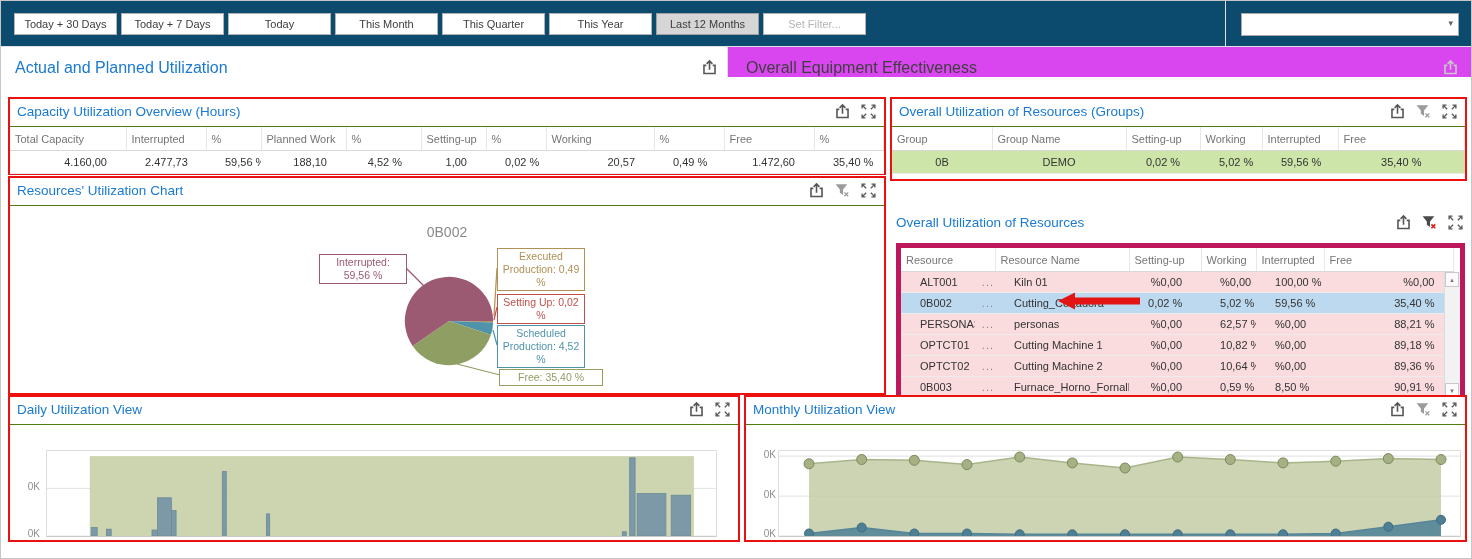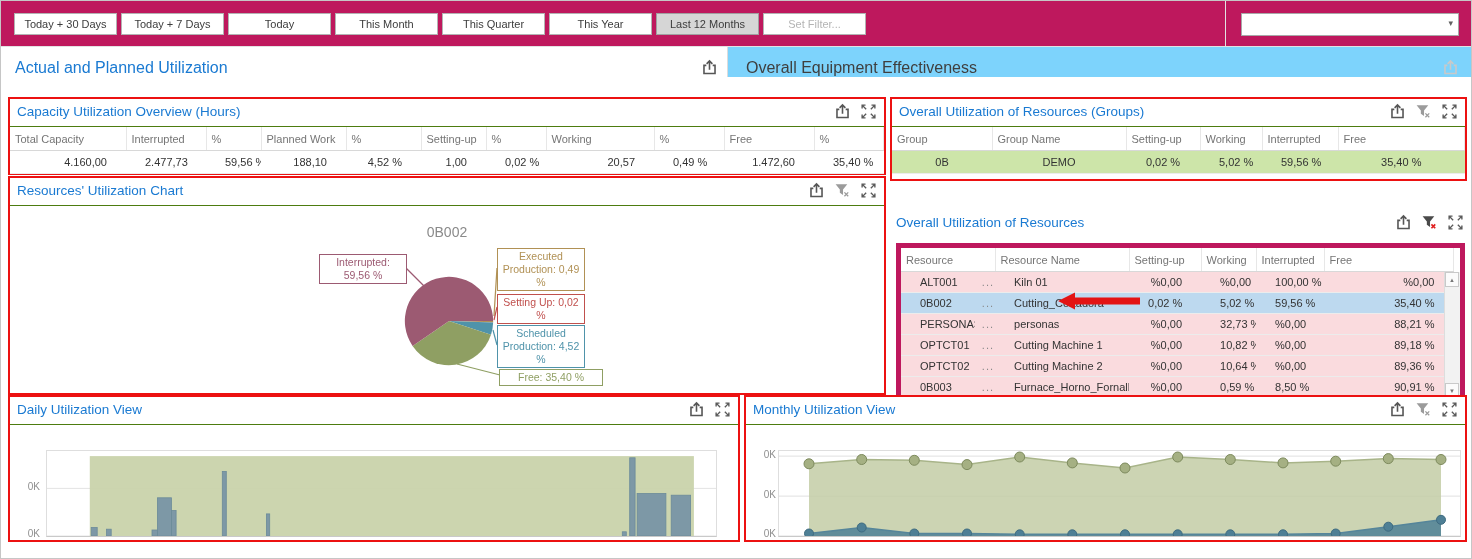--- a/index.html
+++ b/index.html
@@ -1,34 +1,34 @@
 <!DOCTYPE html>
 <html><head>
 <meta charset="utf-8">
 <style>
   html,body{margin:0;padding:0;background:#e9e9e9;font-family:"Liberation Sans",sans-serif;}
   .screen{position:relative;width:1470px;height:557px;background:#ffffff;border:1px solid #c6c6c6;overflow:hidden;}
 
   
-  .toolbar{position:absolute;left:0;top:0;width:100%;height:45px;background:#be185d;border-bottom:1px solid #e2e2e2;}
+  .toolbar{position:absolute;left:0;top:0;width:100%;height:45px;background:#0c4a6e;border-bottom:1px solid #e2e2e2;}
   .toolbar-buttons{position:absolute;left:13px;top:12px;display:flex;gap:4px;}
   .tb-btn{width:103px;height:22px;background:#fff;border:1px solid #b3b3b3;font-family:"Liberation Sans",sans-serif;
           font-size:11px;color:#3c3c3c;text-align:center;line-height:20px;cursor:pointer;padding:0;}
   .tb-btn.selected{background:#d6d6d6;border-color:#a0a0a0;}
   .tb-btn.disabled{color:#b4b4b4;}
   .toolbar-divider{position:absolute;left:1224px;top:0;height:45px;border-left:1px solid #e2e2e2;}
   .dropdown{position:absolute;left:1240px;top:12px;width:216px;height:21px;border:1px solid #a8a8a8;background:#fff;cursor:pointer;}
   .dd-value{position:absolute;left:6px;top:3px;font-size:11px;color:#333;}
   .dd-arrow{position:absolute;right:5px;top:4px;font-size:9px;color:#606060;}
 
   
   .tabbar{position:absolute;left:0;top:46px;width:100%;height:46px;background:#fff;}
   .tab-active{position:absolute;left:14px;top:12px;font-size:16px;color:#1a7ad2;cursor:pointer;}
   .tab-export{position:absolute;left:700px;top:12px;}
-  .tab-strip{position:absolute;left:726px;top:0;right:0;height:30px;background:#7dd3fc;border-left:1px solid #dcdcdc;}
+  .tab-strip{position:absolute;left:726px;top:0;right:0;height:30px;background:#d946ef;border-left:1px solid #dcdcdc;}
   .tab-inactive{position:absolute;left:18px;top:12px;font-size:16px;color:#3f3f3f;cursor:pointer;}
   .tab-strip .light-export{position:absolute;right:12px;top:12px;}
 
   
   .ring{position:absolute;border:2px solid #ec1111;background:#fff;box-sizing:border-box;}
   .panel{position:relative;width:100%;height:100%;background:#fff;}
   .phead{position:relative;height:27px;border-bottom:1px solid #4d7c0f;}
   .phead.noline{border-bottom:none;}
   .ptitle{position:absolute;left:7px;top:5px;font-size:13.5px;color:#1a7ad2;}
   .picons{position:absolute;right:7px;top:4px;display:flex;gap:9px;align-items:center;}
@@ -373,21 +373,21 @@
               <td class="num">59,56 %</td>
           <td class="num">35,40 %</td>
         </tr>
         <tr class="pink">
           <td>PERSONAS</td>
               <td class="ellcell">
                 <span class="ell">...</span>
               </td>
           <td>personas</td>
               <td class="num">%0,00</td>
-          <td class="num">32,73 %</td>
+          <td class="num">62,57 %</td>
               <td class="num">%0,00</td>
           <td class="num">88,21 %</td>
         </tr>
         <tr class="pink">
           <td>OPTCT01</td>
               <td class="ellcell">
                 <span class="ell">...</span>
               </td>
           <td>Cutting Machine 1</td>
               <td class="num">%0,00</td>

